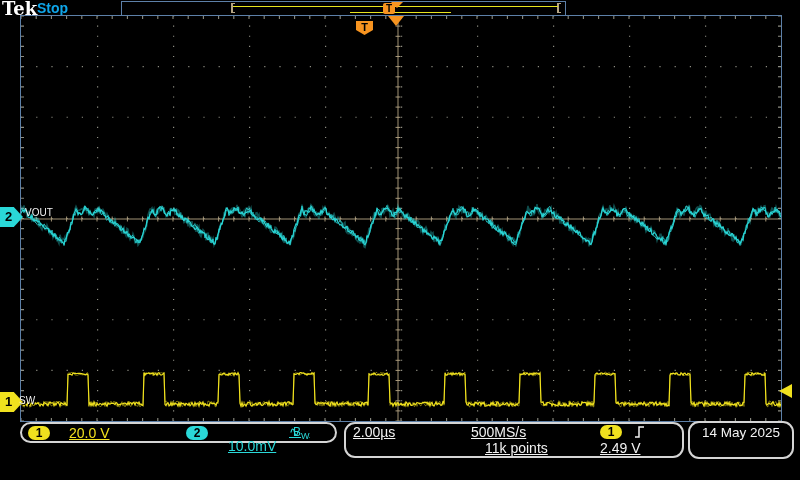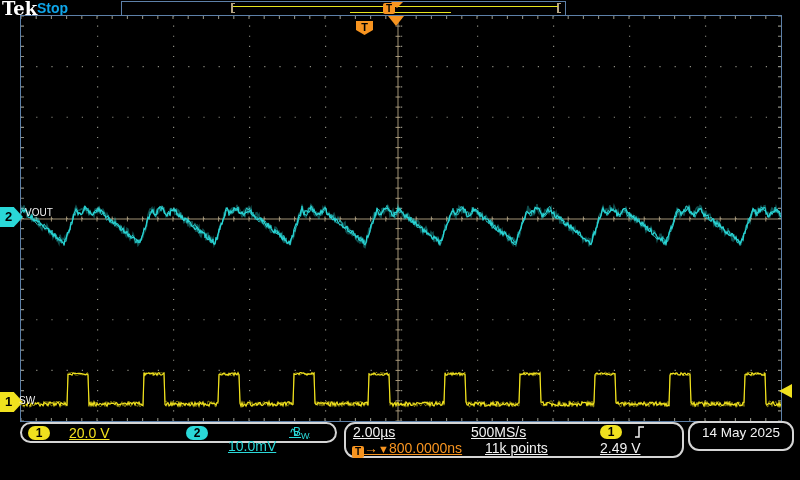--- a/index.html
+++ b/index.html
@@ -36,21 +36,21 @@
   .trace-label{color:#f2f2f2;font-family:Liberation Sans, sans-serif;font-size:10px;
                text-shadow:1px 1px 0 #000;letter-spacing:0px;}
   #vout-label{left:25px;top:207px;}
   #sw-label{left:19px;top:395px;}
   #trig-level-arrow{left:779px;top:384px;width:0;height:0;border-top:7px solid transparent;
                     border-bottom:7px solid transparent;border-right:13px solid #f0e11e;}
   
   .rbox{border:2px solid #d5d5d5;border-radius:11px;background:#000;box-sizing:border-box;}
   #box-ch{left:20px;top:422px;width:317px;height:21px;}
   #box-horiz{left:344px;top:422px;width:340px;height:36px;}
-  #box-date{left:688px;top:421px;width:106px;height:30px;}
+  #box-date{left:688px;top:421px;width:106px;height:38px;}
   .pill{position:absolute;width:22px;height:14px;border-radius:8px;color:#000;
         font-size:12px;font-weight:bold;text-align:center;line-height:14px;}
   .pill.y{background:#f0e11e;} .pill.c{background:#2ad8d8;}
   .ro{position:absolute;font-size:14px;white-space:nowrap;text-decoration:underline;}
   .yel{color:#f0e11e;} .cyn{color:#2ad8d8;} .wht{color:#f2f2f2;} .org{color:#f79420;}
   #trig-t-icon{display:inline-block;width:12px;height:12px;background:#f79420;color:#000;
                font-size:10px;font-weight:bold;text-align:center;line-height:12px;
                border-radius:2px;vertical-align:-2px;}
   #date-box-inner{text-align:center;color:#f2f2f2;font-size:13.5px;line-height:16px;padding-top:2px;}
   sub.bw{font-size:9px;}
@@ -103,23 +103,20 @@
     <div class="ro cyn" style="left:271px;top:1px;font-size:12px;"><span>B</span><sub class="bw">W</sub></div>
   </div>
 
   <div class="abs rbox" id="box-horiz">
     <div class="ro wht" style="left:7px;top:0px;">2.00µs</div>
     <div class="ro wht" style="left:125px;top:0px;">500MS/s</div>
     <div class="pill y" style="left:254px;top:1px;">1</div>
     <svg class="abs" style="left:287px;top:1px;" width="13" height="14">
       <path d="M2,12 h4 V2 h5" stroke="#f2f2f2" stroke-width="1.5" fill="none"></path>
     </svg>
-    <div class="ro org" style="left:6px;top:16px;">
-      <span id="trig-t-icon">T</span><span>→</span><span style="font-size:11px;">▼</span><span>800.0000ns</span>
-    </div>
     <div class="ro wht" style="left:139px;top:16px;">11k points</div>
     <div class="ro wht" style="left:254px;top:16px;">2.49 V</div>
   </div>
 
   <div class="abs rbox" id="box-date">
     <div id="date-box-inner">
       <div>14 May 2025</div>
     </div>
   </div>
 

